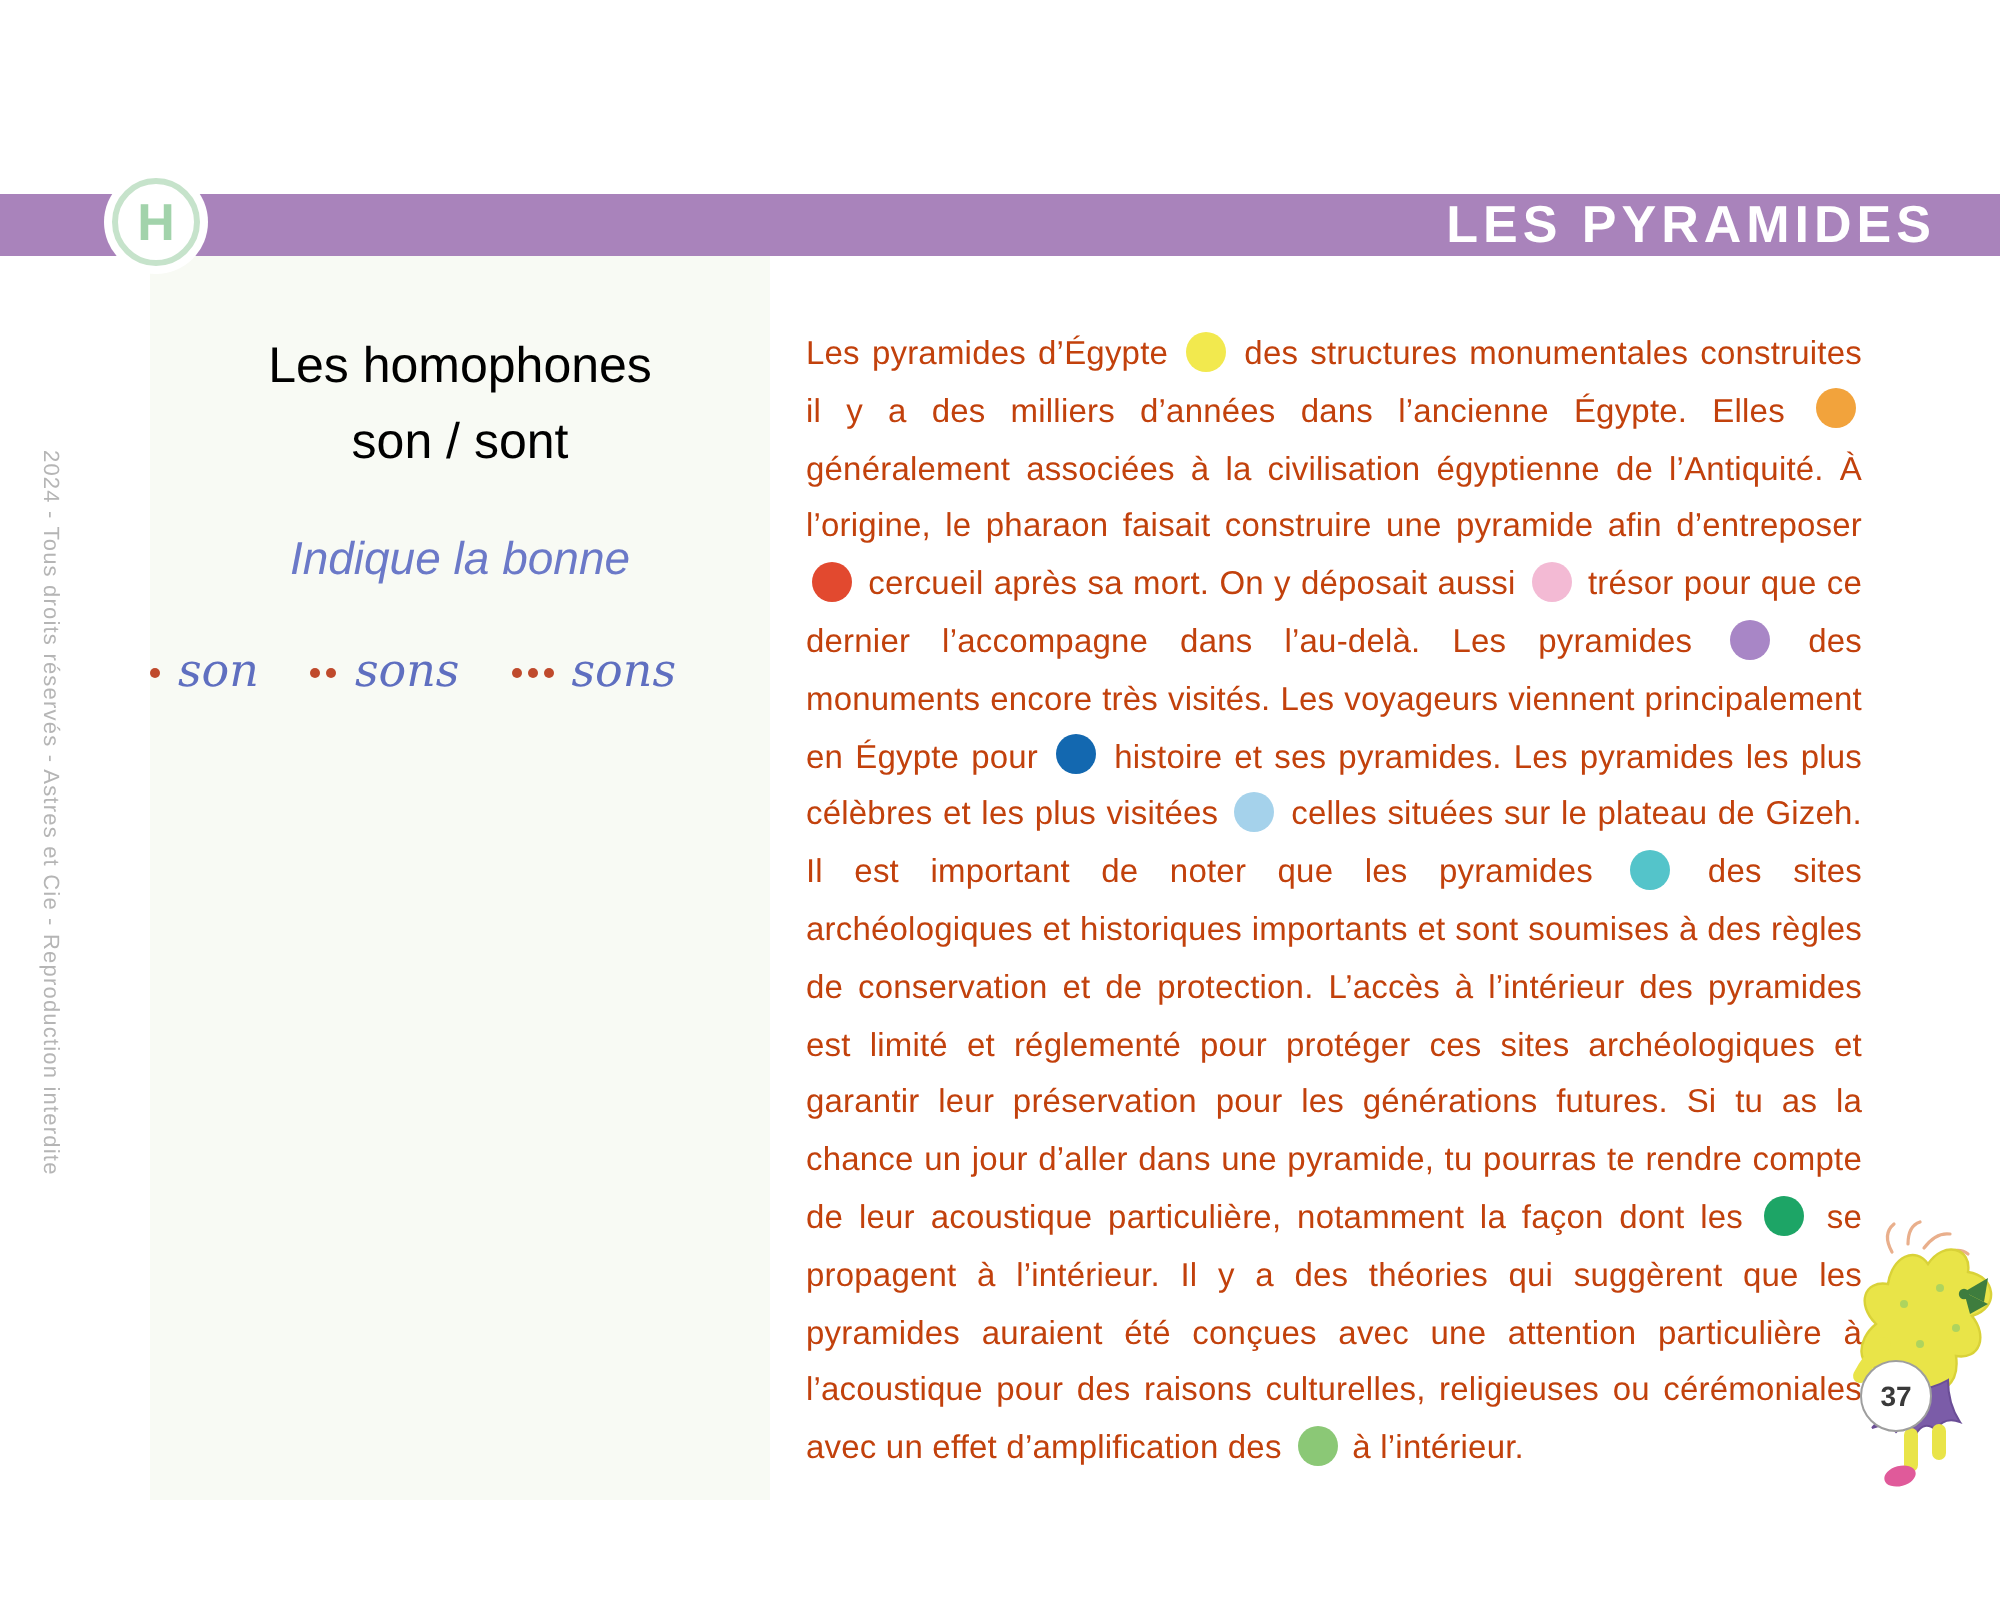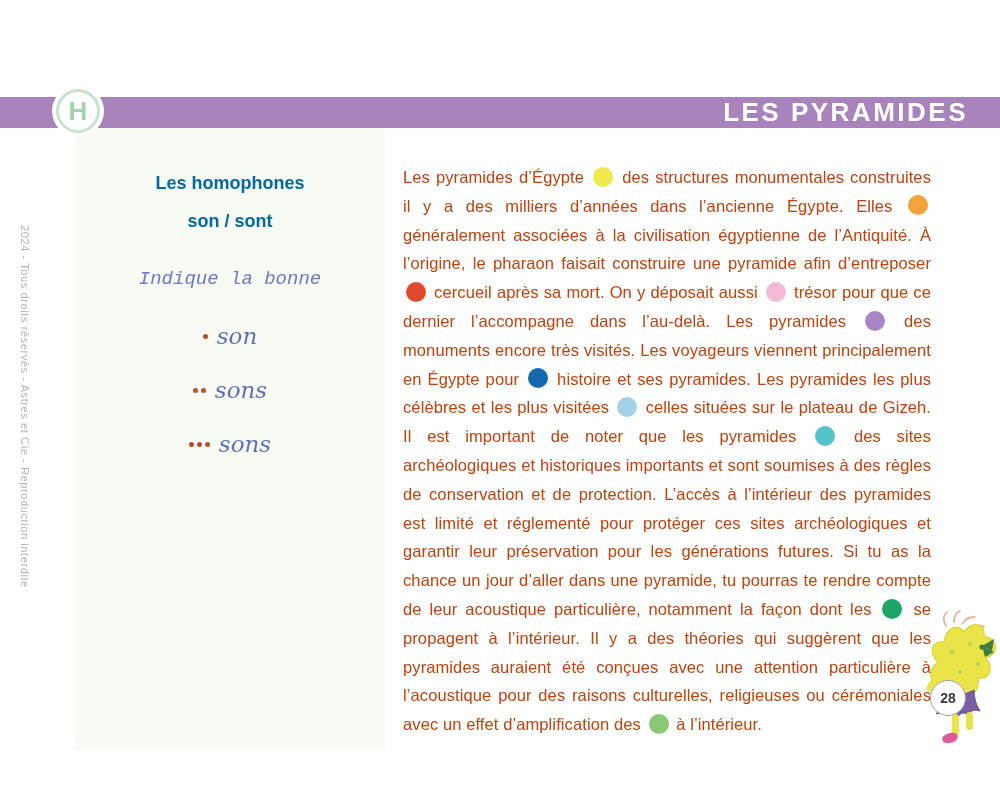--- a/index.html
+++ b/index.html
@@ -23,30 +23,30 @@
     box-shadow:0 0 0 4px #ffffff;
     display:flex;align-items:center;justify-content:center;
     color:#a2d3ab;font-size:26px;font-weight:bold;z-index:3;
   }
   
   .sidebar{
     position:absolute;left:75px;top:128px;width:310px;height:622px;
     background:#f8faf4;z-index:1;
   }
   .sidebar-title{
-    margin:36px 0 0 0;text-align:center;color:#0369a1;
-    font-size:18px;font-weight:bold;line-height:38px;
+    margin:36px 0 0 0;text-align:center;color:#000000;
+    font-size:25px;font-weight:normal;line-height:38px;
   }
   .instruction{
     margin-top:20px;text-align:center;color:#6b79c8;
-    font-size:19px;font-style:italic;line-height:38px;
-    font-family:Liberation Mono, monospace;
+    font-size:23px;font-style:italic;line-height:38px;
+    font-family:Liberation Sans, sans-serif;
   }
   .options{
-    margin-top:24px;display:flex;flex-direction:column;gap:26px;align-items:center;
+    margin-top:24px;display:flex;flex-direction:row;gap:26px;align-items:center;
   }
   .option{
     display:flex;align-items:center;gap:9px;height:28px;
     color:#5f6fc0;font-size:23px;font-style:italic;
     font-family:"DejaVu Serif",serif;
   }
   .option-dots{display:flex;gap:3px;align-items:center;}
   .odot{width:5px;height:5px;border-radius:50%;background:#bf4a2c;}
   
   .copyright{
@@ -151,14 +151,14 @@
     <g fill="#e9e448">
       <rect x="40" y="104" width="7" height="22" rx="3.5"></rect>
       <rect x="54" y="102" width="7" height="18" rx="3.5"></rect>
     </g>
 
     <ellipse cx="38" cy="128" rx="8" ry="5" fill="#e05a9a" transform="rotate(-15 38 128)"></ellipse>
   </svg>
 </div>
 
 <div class="page-circle">
-  <span>28</span>
+  <span>37</span>
 </div>
 
 </body></html>

